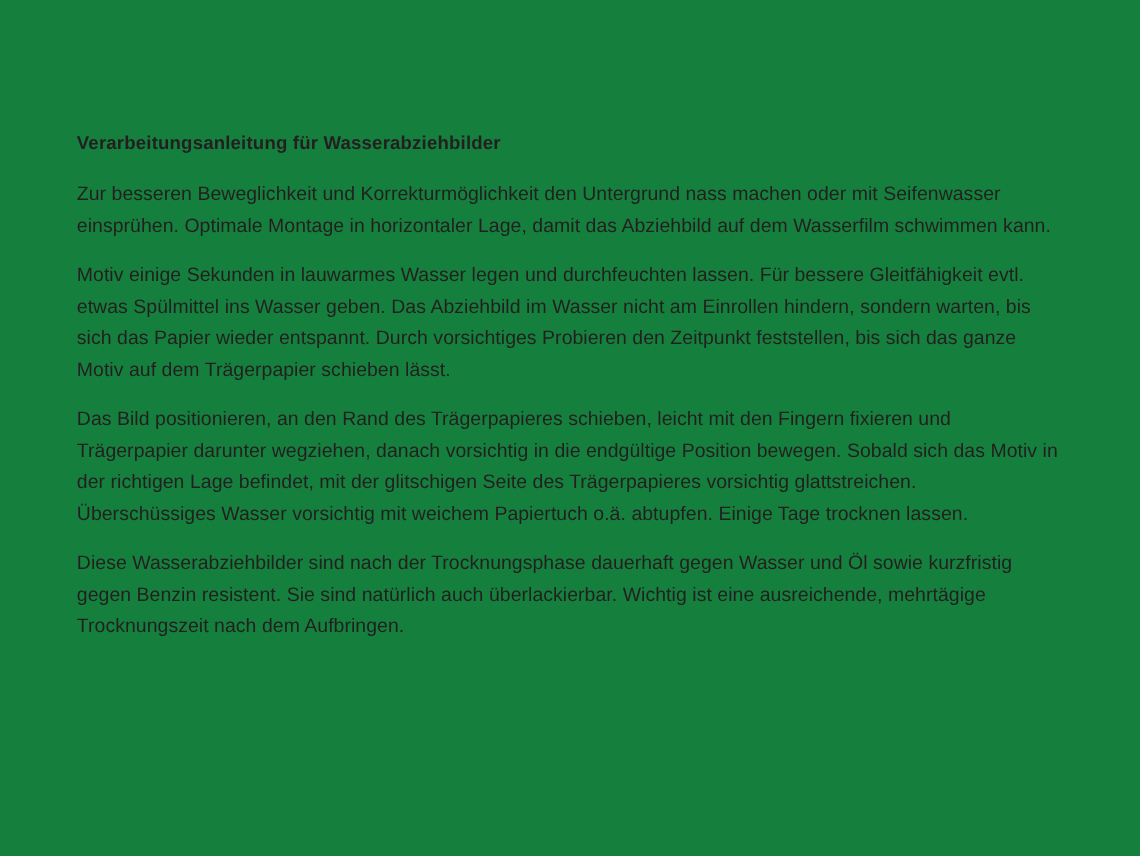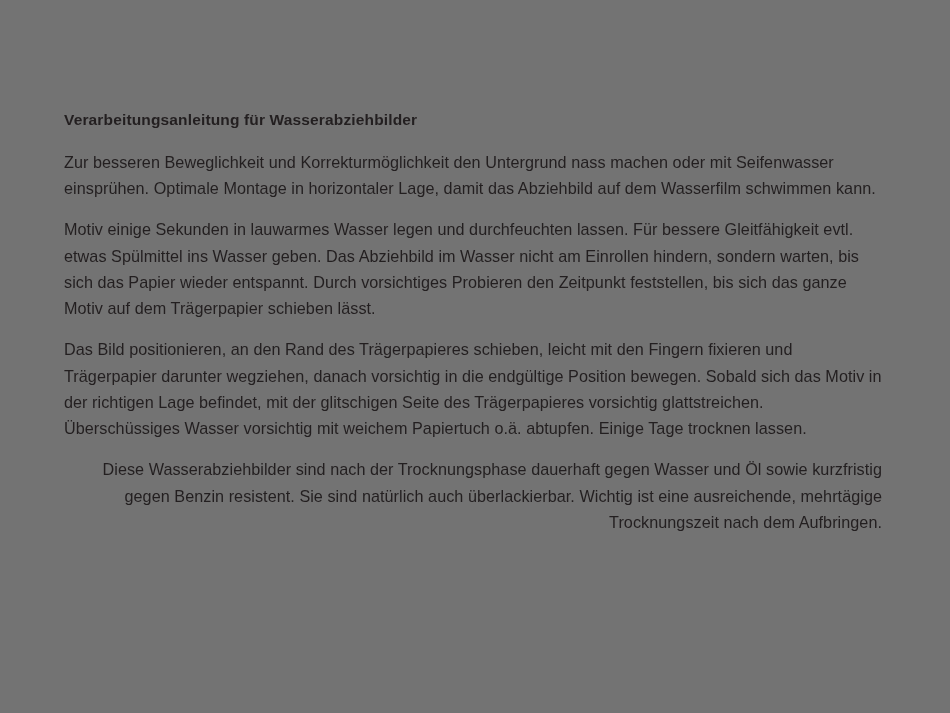--- a/index.html
+++ b/index.html
@@ -11,21 +11,21 @@
     height: 713px;
     background: #ffffff;
     font-family: "Liberation Sans", sans-serif;
     color: #231f20;
     overflow: hidden;
   }
   .page {
     position: relative;
     width: 950px;
     height: 713px;
-    background: #737373;
+    background: #15803d;
     box-sizing: border-box;
   }
   .content {
     position: absolute;
     left: 64px;
     top: 110px;
     width: 818px;
   }
   .doc-title {
     font-size: 15.5px;
@@ -38,21 +38,20 @@
   .para {
     font-size: 16.2px;
     line-height: 1.62;
     letter-spacing: 0.05px;
     margin: 0 0 15px 0;
     color: #231f20;
     text-align: left;
   }
   .para:last-child {
     margin-bottom: 0;
-    text-align: right;
   }
 </style>
 </head>
 <body>
 
 <div class="page">
   <div class="content">
     <h1 class="doc-title">Verarbeitungsanleitung für Wasserabziehbilder</h1>
     <p class="para">Zur besseren Beweglichkeit und Korrekturmöglichkeit den Untergrund nass machen oder mit Seifenwasser einsprühen. Optimale Montage in horizontaler Lage, damit das Abziehbild auf dem Wasserfilm schwimmen kann.</p>
     <p class="para">Motiv einige Sekunden in lauwarmes Wasser legen und durchfeuchten lassen. Für bessere Gleitfähigkeit evtl. etwas Spülmittel ins Wasser geben. Das Abziehbild im Wasser nicht am Einrollen hindern, sondern warten, bis sich das Papier wieder entspannt. Durch vorsichtiges Probieren den Zeitpunkt feststellen, bis sich das ganze Motiv auf dem Trägerpapier schieben lässt.</p>

